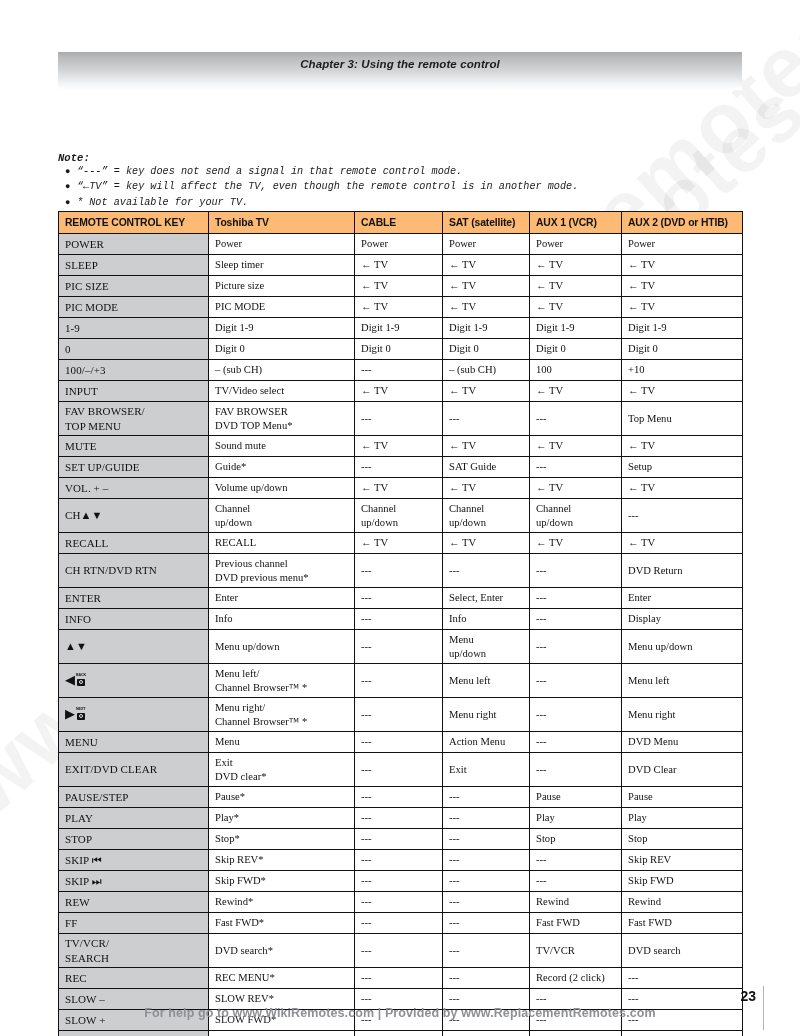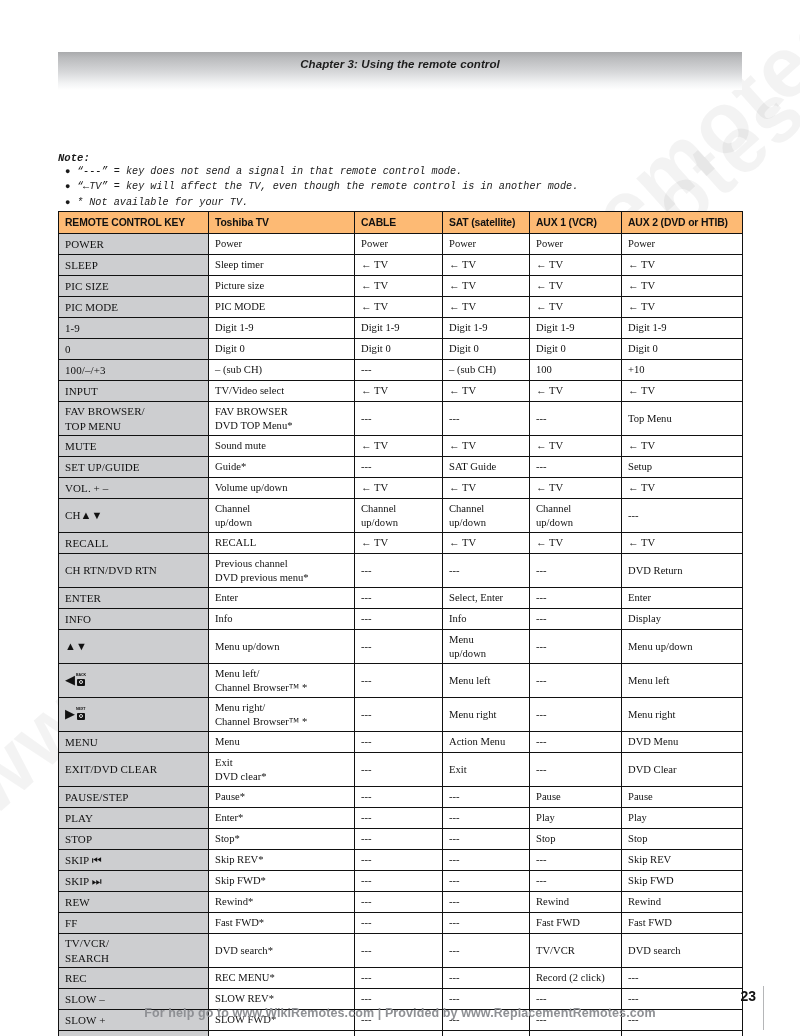--- a/index.html
+++ b/index.html
@@ -516,21 +516,21 @@
         <tr>
           <td class="keycell">PAUSE/STEP</td>
           <td>Pause*</td>
           <td>---</td>
           <td>---</td>
           <td>Pause</td>
           <td>Pause</td>
         </tr>
         <tr>
           <td class="keycell">PLAY</td>
-          <td>Enter*</td>
+          <td>Play*</td>
           <td>---</td>
           <td>---</td>
           <td>Play</td>
           <td>Play</td>
         </tr>
         <tr>
           <td class="keycell">STOP</td>
           <td>Stop*</td>
           <td>---</td>
           <td>---</td>

